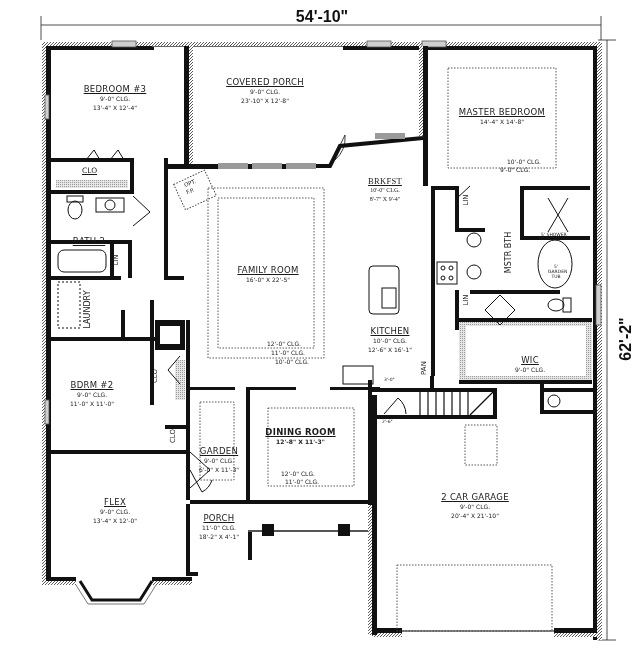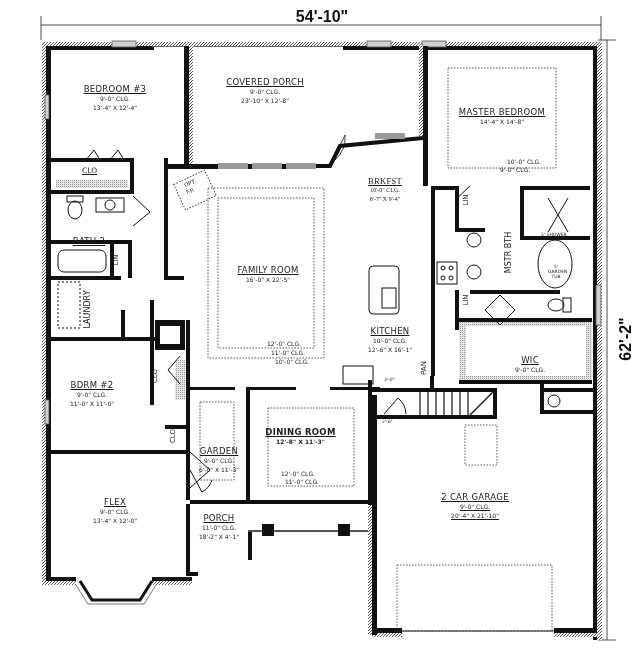--- a/index.html
+++ b/index.html
@@ -330,21 +330,21 @@
   <span class="line">9'-0" CLG.</span>
   <span class="line">13'-4" X 12'-0"</span>
 </div>
 
 <div class="room" style="left:193px; top:513px; width:52px;">
   <span class="name">PORCH</span>
   <span class="line">11'-0" CLG.</span>
   <span class="line">18'-2" X 4'-1"</span>
 </div>
 
-<div class="room" style="left:420px; top:492px; width:110px;text-decoration:underline;">
+<div class="room" style="left:420px; top:492px; width:110px;">
   <span class="name">2 CAR GARAGE</span>
   <span class="line">9'-0" CLG.</span>
   <span class="line">20'-4" X 21'-10"</span>
 </div>
 
 <div class="small" style="left:82px; top:166px; font-size:7.5px; text-decoration:underline;">CLO</div>
 <div class="vlabel" style="left:148px; top:372px; font-size:7px;">CLO</div>
 <div class="vlabel" style="left:166px; top:432px; font-size:7px;">CLO</div>
 <div class="vlabel" style="left:110px; top:256px; font-size:7px;">LIN</div>
 <div class="vlabel" style="left:460px; top:196px; font-size:7px;">LIN</div>

